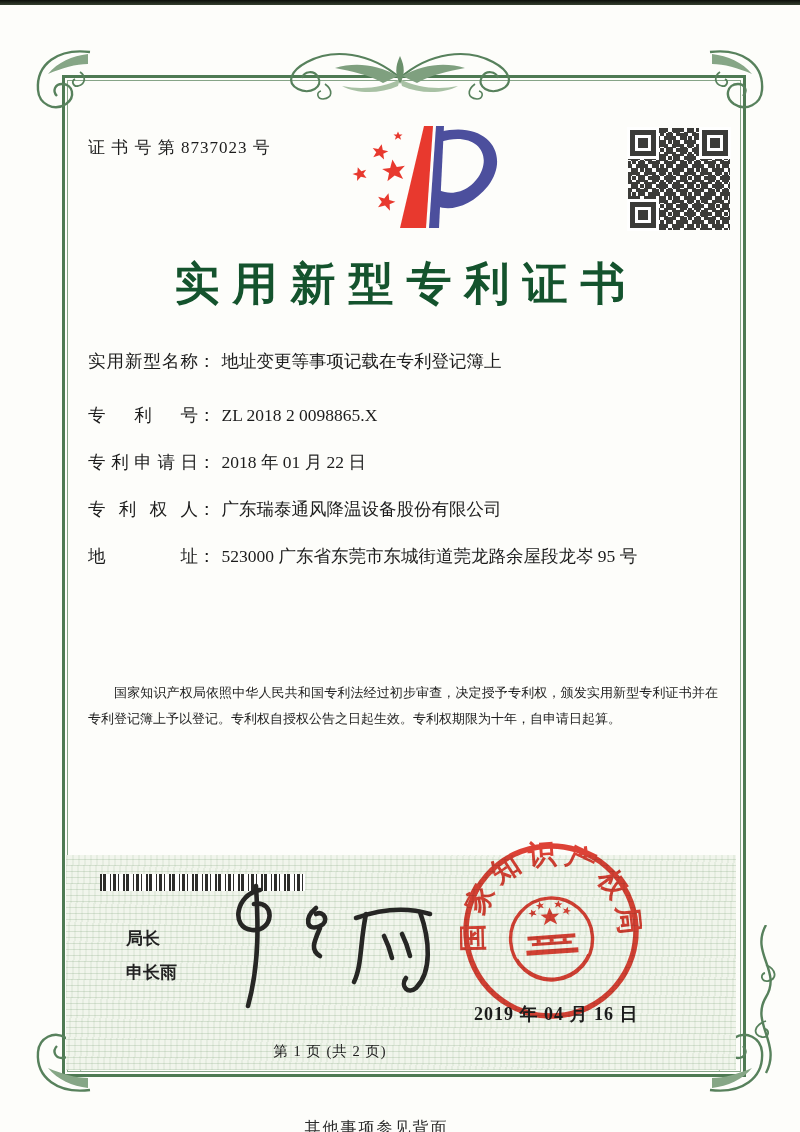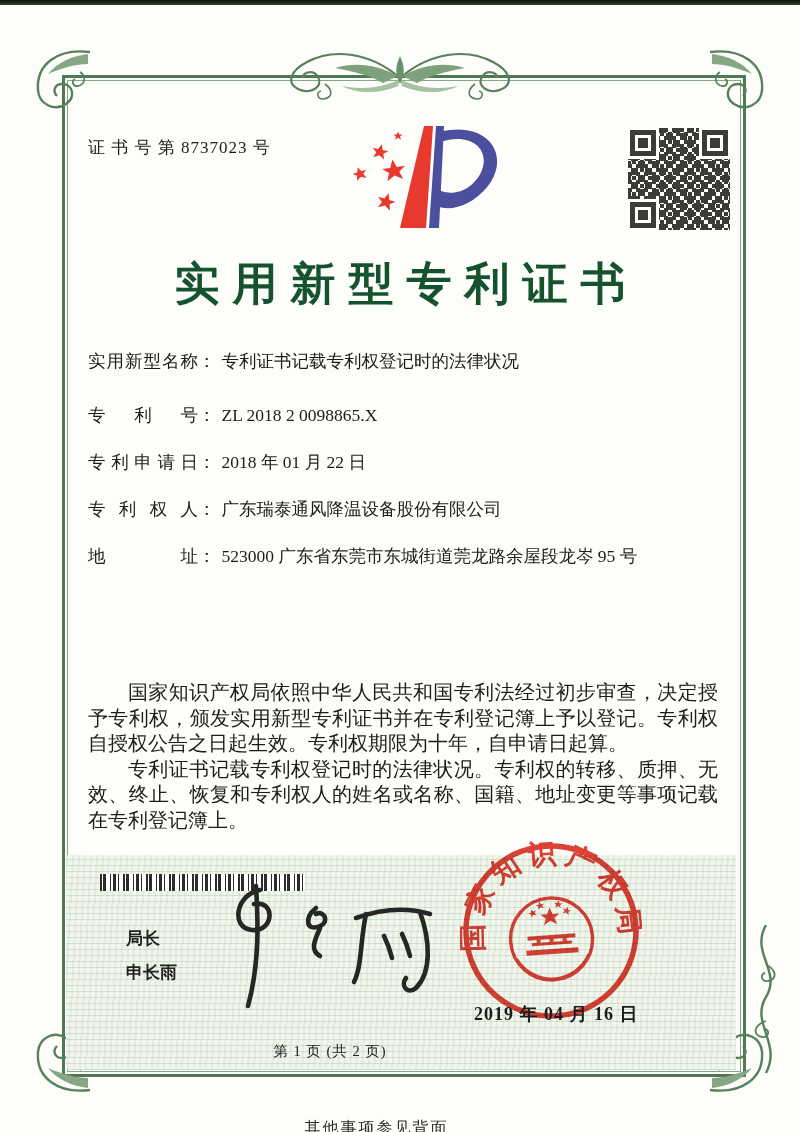--- a/index.html
+++ b/index.html
@@ -37,21 +37,21 @@
   
   .fields{left:88px;top:350px;width:628px;font-size:17.5px;}
   .frow{margin-bottom:25px;line-height:22px;white-space:nowrap;}
   .frow.first{margin-bottom:32px;}
   .flabel{display:inline-block;width:110px;text-align:justify;text-align-last:justify;}
   .fvalue{margin-left:6px;}
   .grant-row{display:flex;}
   .grant-row .pair{white-space:nowrap;}
   .grant-row .pair.second{margin-left:62px;}
   
-  .paras{left:88px;top:680px;width:630px;font-size:20px;line-height:25.5px;text-align:justify;}
+  .paras{left:88px;top:680px;width:630px;font-size:13px;line-height:25.5px;text-align:justify;}
   .paras p{margin:0;text-indent:2em;}
   
   .band{left:66px;top:855px;width:670px;height:215px;
         background:
           repeating-linear-gradient(93deg, rgba(120,160,115,0.10) 0 2px, rgba(255,255,255,0) 2px 6px),
           repeating-linear-gradient(0deg, rgba(110,150,105,0.22) 0 1px, rgba(255,255,255,0) 1px 6px),
           #f1f5ec;}
   .barcode{left:100px;top:874px;width:205px;height:17px;
         background:repeating-linear-gradient(90deg,#2d2d2b 0 2px,#fff 2px 3px,#2d2d2b 3px 6px,#fff 6px 10px,#2d2d2b 10px 11px,#fff 11px 13px,#2d2d2b 13px 16px,#fff 16px 18px,#2d2d2b 18px 19px,#fff 19px 23px);}
   .director{left:126px;top:922px;font-family:"Liberation Sans","DejaVu Sans",sans-serif;
@@ -123,39 +123,38 @@
 <div class="abs qr">
   <div class="qr-finder qr-f-tl"></div>
   <div class="qr-finder qr-f-tr"></div>
   <div class="qr-finder qr-f-bl"></div>
 </div>
 
 <div class="abs title">实用新型专利证书</div>
 
 <div class="abs fields">
   <div class="frow first">
-    <span class="flabel">实用新型名称</span><span>：</span><span class="fvalue">专利证书记载专利权登记时的法律状况</span>
+    <span class="flabel">实用新型名称</span><span>：</span><span class="fvalue">地址变更等事项记载在专利登记簿上</span>
   </div>
   <div class="frow">
     <span class="flabel">专利号</span><span>：</span><span class="fvalue">ZL 2018 2 0098865.X</span>
   </div>
   <div class="frow">
     <span class="flabel">专利申请日</span><span>：</span><span class="fvalue">2018 年 01 月 22 日</span>
   </div>
   <div class="frow">
     <span class="flabel">专利权人</span><span>：</span><span class="fvalue">广东瑞泰通风降温设备股份有限公司</span>
   </div>
   <div class="frow">
     <span class="flabel">地址</span><span>：</span><span class="fvalue">523000 广东省东莞市东城街道莞龙路余屋段龙岑 95 号</span>
   </div>
 </div>
 
 <div class="abs paras">
   <p>国家知识产权局依照中华人民共和国专利法经过初步审查，决定授予专利权，颁发实用新型专利证书并在专利登记簿上予以登记。专利权自授权公告之日起生效。专利权期限为十年，自申请日起算。</p>
-  <p>专利证书记载专利权登记时的法律状况。专利权的转移、质押、无效、终止、恢复和专利权人的姓名或名称、国籍、地址变更等事项记载在专利登记簿上。</p>
 </div>
 
 <div class="abs band"></div>
 
 <div class="abs barcode"></div>
 
 <div class="abs director">
   <div>局长</div>
   <div>申长雨</div>
 </div>

